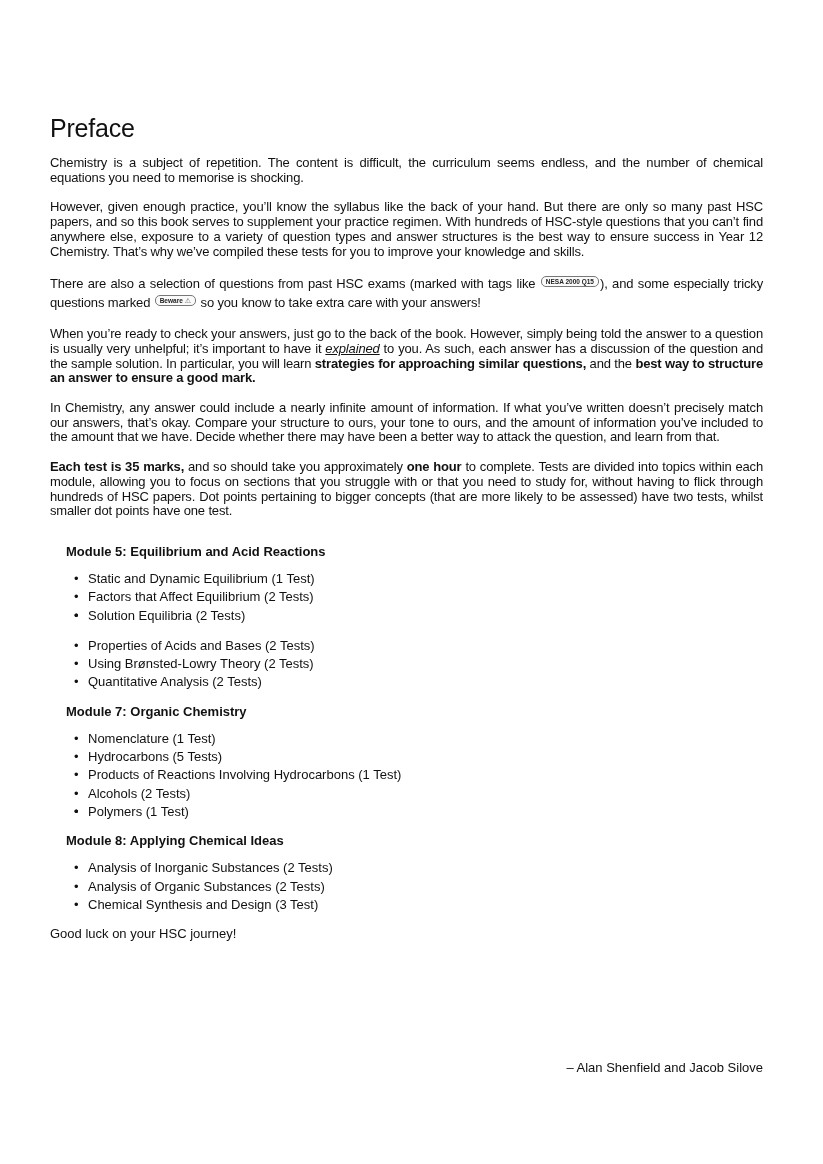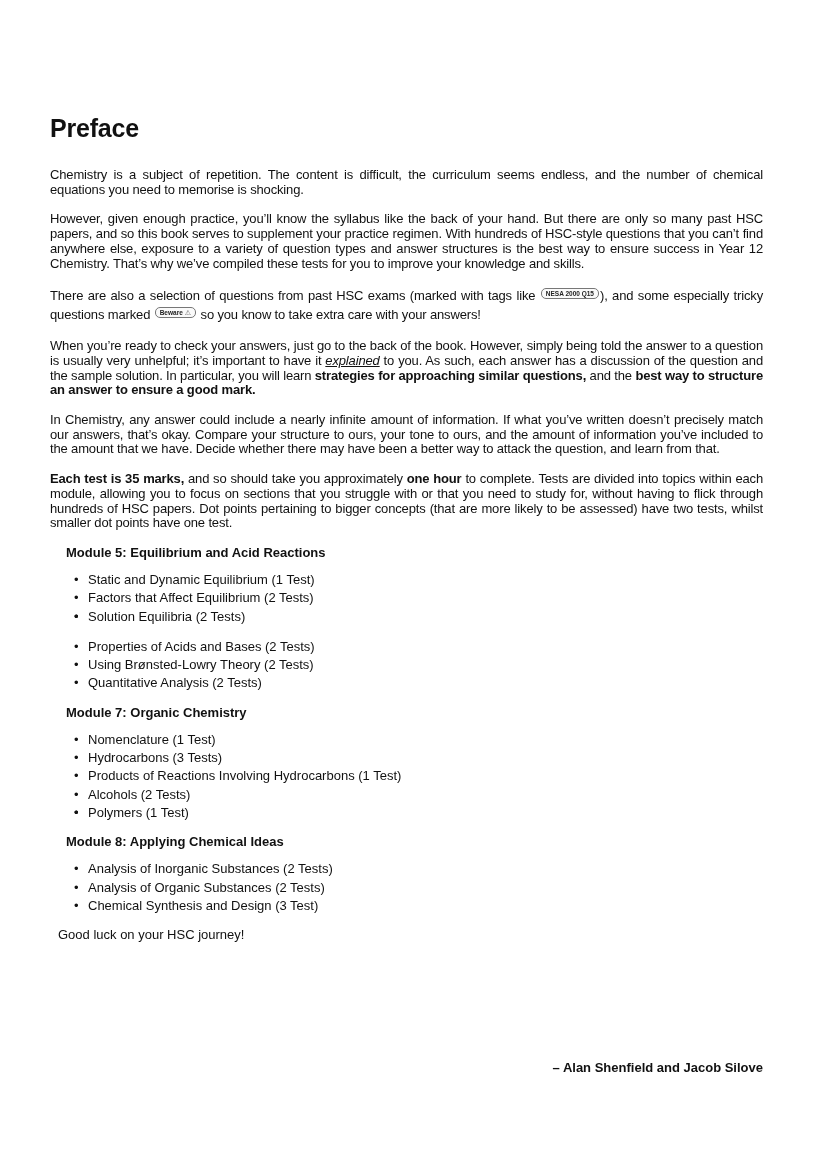--- a/index.html
+++ b/index.html
@@ -16,35 +16,35 @@
       color: #111111;
     }
     .page {
       position: absolute;
       left: 50px;
       top: 112px;
       width: 713px;
     }
     .title {
       font-family: "Liberation Sans", sans-serif;
-      font-weight: bold;
+      font-weight: normal;
       font-size: 25px;
       line-height: 32px;
-      margin: 0 0 24px 0;
+      margin: 0 0 12px 0;
       letter-spacing: -0.2px;
     }
     .para {
       font-size: 13px;
       line-height: 14.7px;
       margin: 0 0 15px 0;
       text-align: justify;
       letter-spacing: -0.15px;
       word-spacing: 0px;
     }
-    .para.tight-last { margin-bottom: 14px; }
+    .para.tight-last { margin-bottom: 25px; }
     .para b { font-weight: bold; }
     .para i { font-style: italic; text-decoration: underline; }
     .tag {
       display: inline-block;
       border: 1px solid #777;
       border-radius: 5px;
       font-size: 6.5px;
       line-height: 9px;
       padding: 0 4px;
       font-weight: bold;
@@ -79,29 +79,28 @@
       padding-left: 38px;
     }
     .mod-list li .bullet {
       position: absolute;
       left: 24px;
       top: 0;
     }
     .closing {
       font-size: 13px;
       line-height: 15px;
-      margin: 8px;
+      margin: 0;
     }
     .signature {
       position: absolute;
       right: 60px;
       top: 1060px;
       font-size: 13px;
       line-height: 15px;
-      font-weight: bold;
     }
   </style>
 </head>
 <body>
 
 <div class="page">
   <h1 class="title">Preface</h1>
 
   <p class="para">Chemistry is a subject of repetition. The content is difficult, the curriculum seems endless, and the number of chemical equations you need to memorise is shocking.</p>
 
@@ -125,21 +124,21 @@
 
   <ul class="mod-list">
     <li><span class="bullet">•</span><span>Properties of Acids and Bases (2 Tests)</span></li>
     <li><span class="bullet">•</span><span>Using Brønsted-Lowry Theory (2 Tests)</span></li>
     <li><span class="bullet">•</span><span>Quantitative Analysis (2 Tests)</span></li>
   </ul>
 
   <div class="module-heading">Module 7: Organic Chemistry</div>
   <ul class="mod-list">
     <li><span class="bullet">•</span><span>Nomenclature (1 Test)</span></li>
-    <li><span class="bullet">•</span><span>Hydrocarbons (3 Tests)</span></li>
+    <li><span class="bullet">•</span><span>Hydrocarbons (5 Tests)</span></li>
     <li><span class="bullet">•</span><span>Products of Reactions Involving Hydrocarbons (1 Test)</span></li>
     <li><span class="bullet">•</span><span>Alcohols (2 Tests)</span></li>
     <li><span class="bullet">•</span></li>
     <li><span class="bullet">•</span><span>Polymers (1 Test)</span></li>
   </ul>
 
   <div class="module-heading">Module 8: Applying Chemical Ideas</div>
   <ul class="mod-list">
     <li><span class="bullet">•</span><span>Analysis of Inorganic Substances (2 Tests)</span></li>
     <li><span class="bullet">•</span><span>Analysis of Organic Substances (2 Tests)</span></li>

